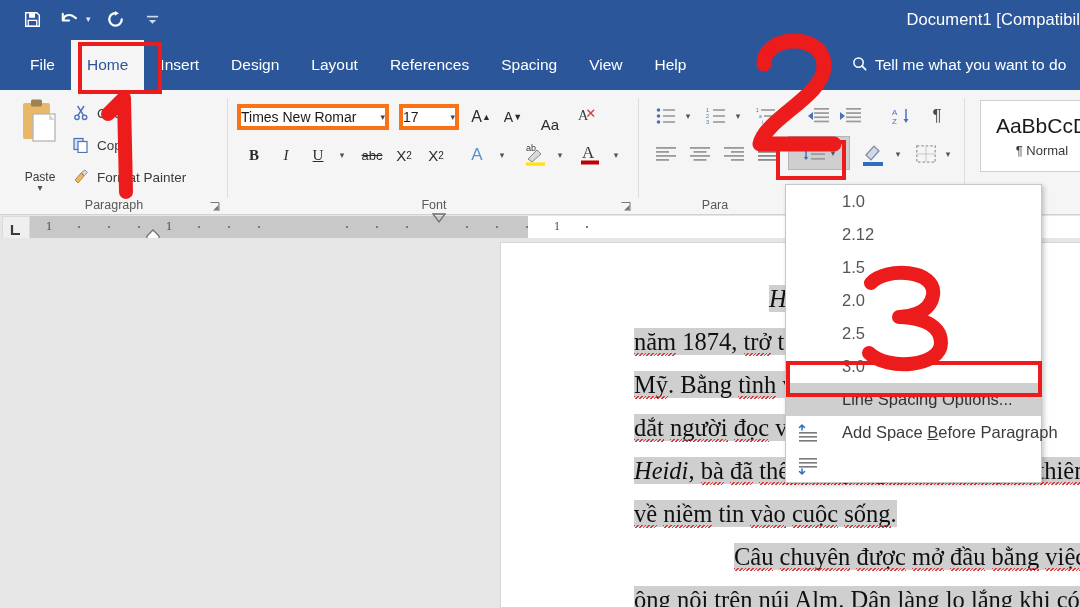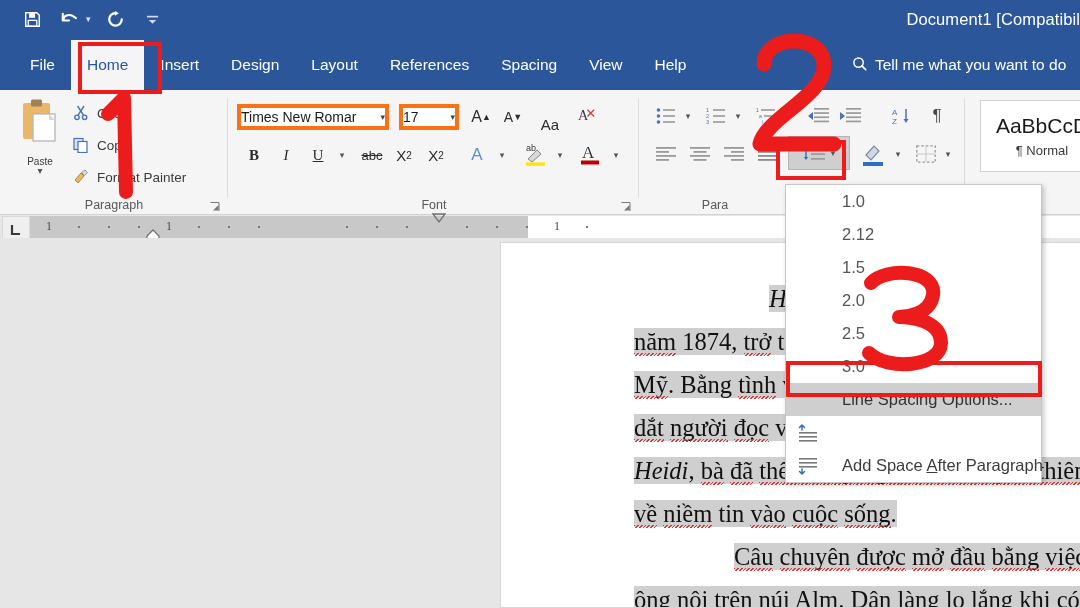--- a/index.html
+++ b/index.html
@@ -53,21 +53,21 @@
     text-align: center; font-size: 12.5px; color: #585858;
   }
   .grp-sep { position: absolute; top: 8px; width: 1px; height: 100px; background: #dcdcdc; }
 
   
   #grp-clipboard { left: 0; width: 228px; }
   .paste-btn {
     position: absolute; left: 12px; top: 8px; width: 56px; height: 84px;
     display: flex; flex-direction: column; align-items: center;
   }
-  .paste-label { font-size: 10px; color: #3a3a3a; margin-top: 4px; }
+  .paste-label { font-size: 12px; color: #3a3a3a; margin-top: 18px; }
   .paste-caret { font-size: 10px; color: #555; line-height: 8px; }
   .cb-item {
     position: absolute; left: 72px; display: flex; align-items: center; gap: 7px;
     font-size: 13.5px; color: #3a3a3a; white-space: nowrap;
   }
   .cb-item .ic { width: 18px; height: 18px; display: flex; align-items: center; justify-content: center; }
   .dialog-launcher {
     position: absolute; bottom: 4px; right: 7px; width: 12px; height: 12px; color: #666;
   }
 
@@ -625,31 +625,31 @@
       </div>
       <div class="mi withicon">
         <span class="mic">
           <svg width="20" height="18" viewBox="0 0 20 18">
             <path d="M4 6 L4 1 M1.5 3.5 L4 1 L6.5 3.5" stroke="#2f6fc0" stroke-width="1.5" fill="none" stroke-linecap="round"></path>
             <rect x="1" y="8" width="18" height="1.6" fill="#7a7a7a"></rect>
             <rect x="1" y="12" width="18" height="1.6" fill="#7a7a7a"></rect>
             <rect x="1" y="16" width="18" height="1.6" fill="#7a7a7a"></rect>
           </svg>
         </span>
+        <span>Add Space <u>B</u>efore Paragraph</span>
       </div>
       <div class="mi withicon">
         <span class="mic">
           <svg width="20" height="18" viewBox="0 0 20 18">
             <rect x="1" y="1" width="18" height="1.6" fill="#7a7a7a"></rect>
             <rect x="1" y="5" width="18" height="1.6" fill="#7a7a7a"></rect>
             <rect x="1" y="9" width="18" height="1.6" fill="#7a7a7a"></rect>
             <path d="M4 12 L4 17 M1.5 14.5 L4 17 L6.5 14.5" stroke="#2f6fc0" stroke-width="1.5" fill="none" stroke-linecap="round"></path>
           </svg>
         </span>
-        <span>Add Space <u>A</u>fter Paragraph</span>
       </div>
     </div>
 
   <div class="redbox" style="left:78px; top:42px; width:84px; height:52px;"></div>
   <div class="redbox" style="left:776px; top:140px; width:70px; height:40px;"></div>
   <div class="redbox" style="left:786px; top:361px; width:256px; height:36px;"></div>
 
   <svg class="redarc" style="left:96px; top:92px;" width="80" height="110" viewBox="0 0 80 110">
     <path d="M12 22 L28 6 L30 100" fill="none" stroke="#ec1c1c" stroke-width="14" stroke-linecap="round" stroke-linejoin="round"></path>
   </svg>

